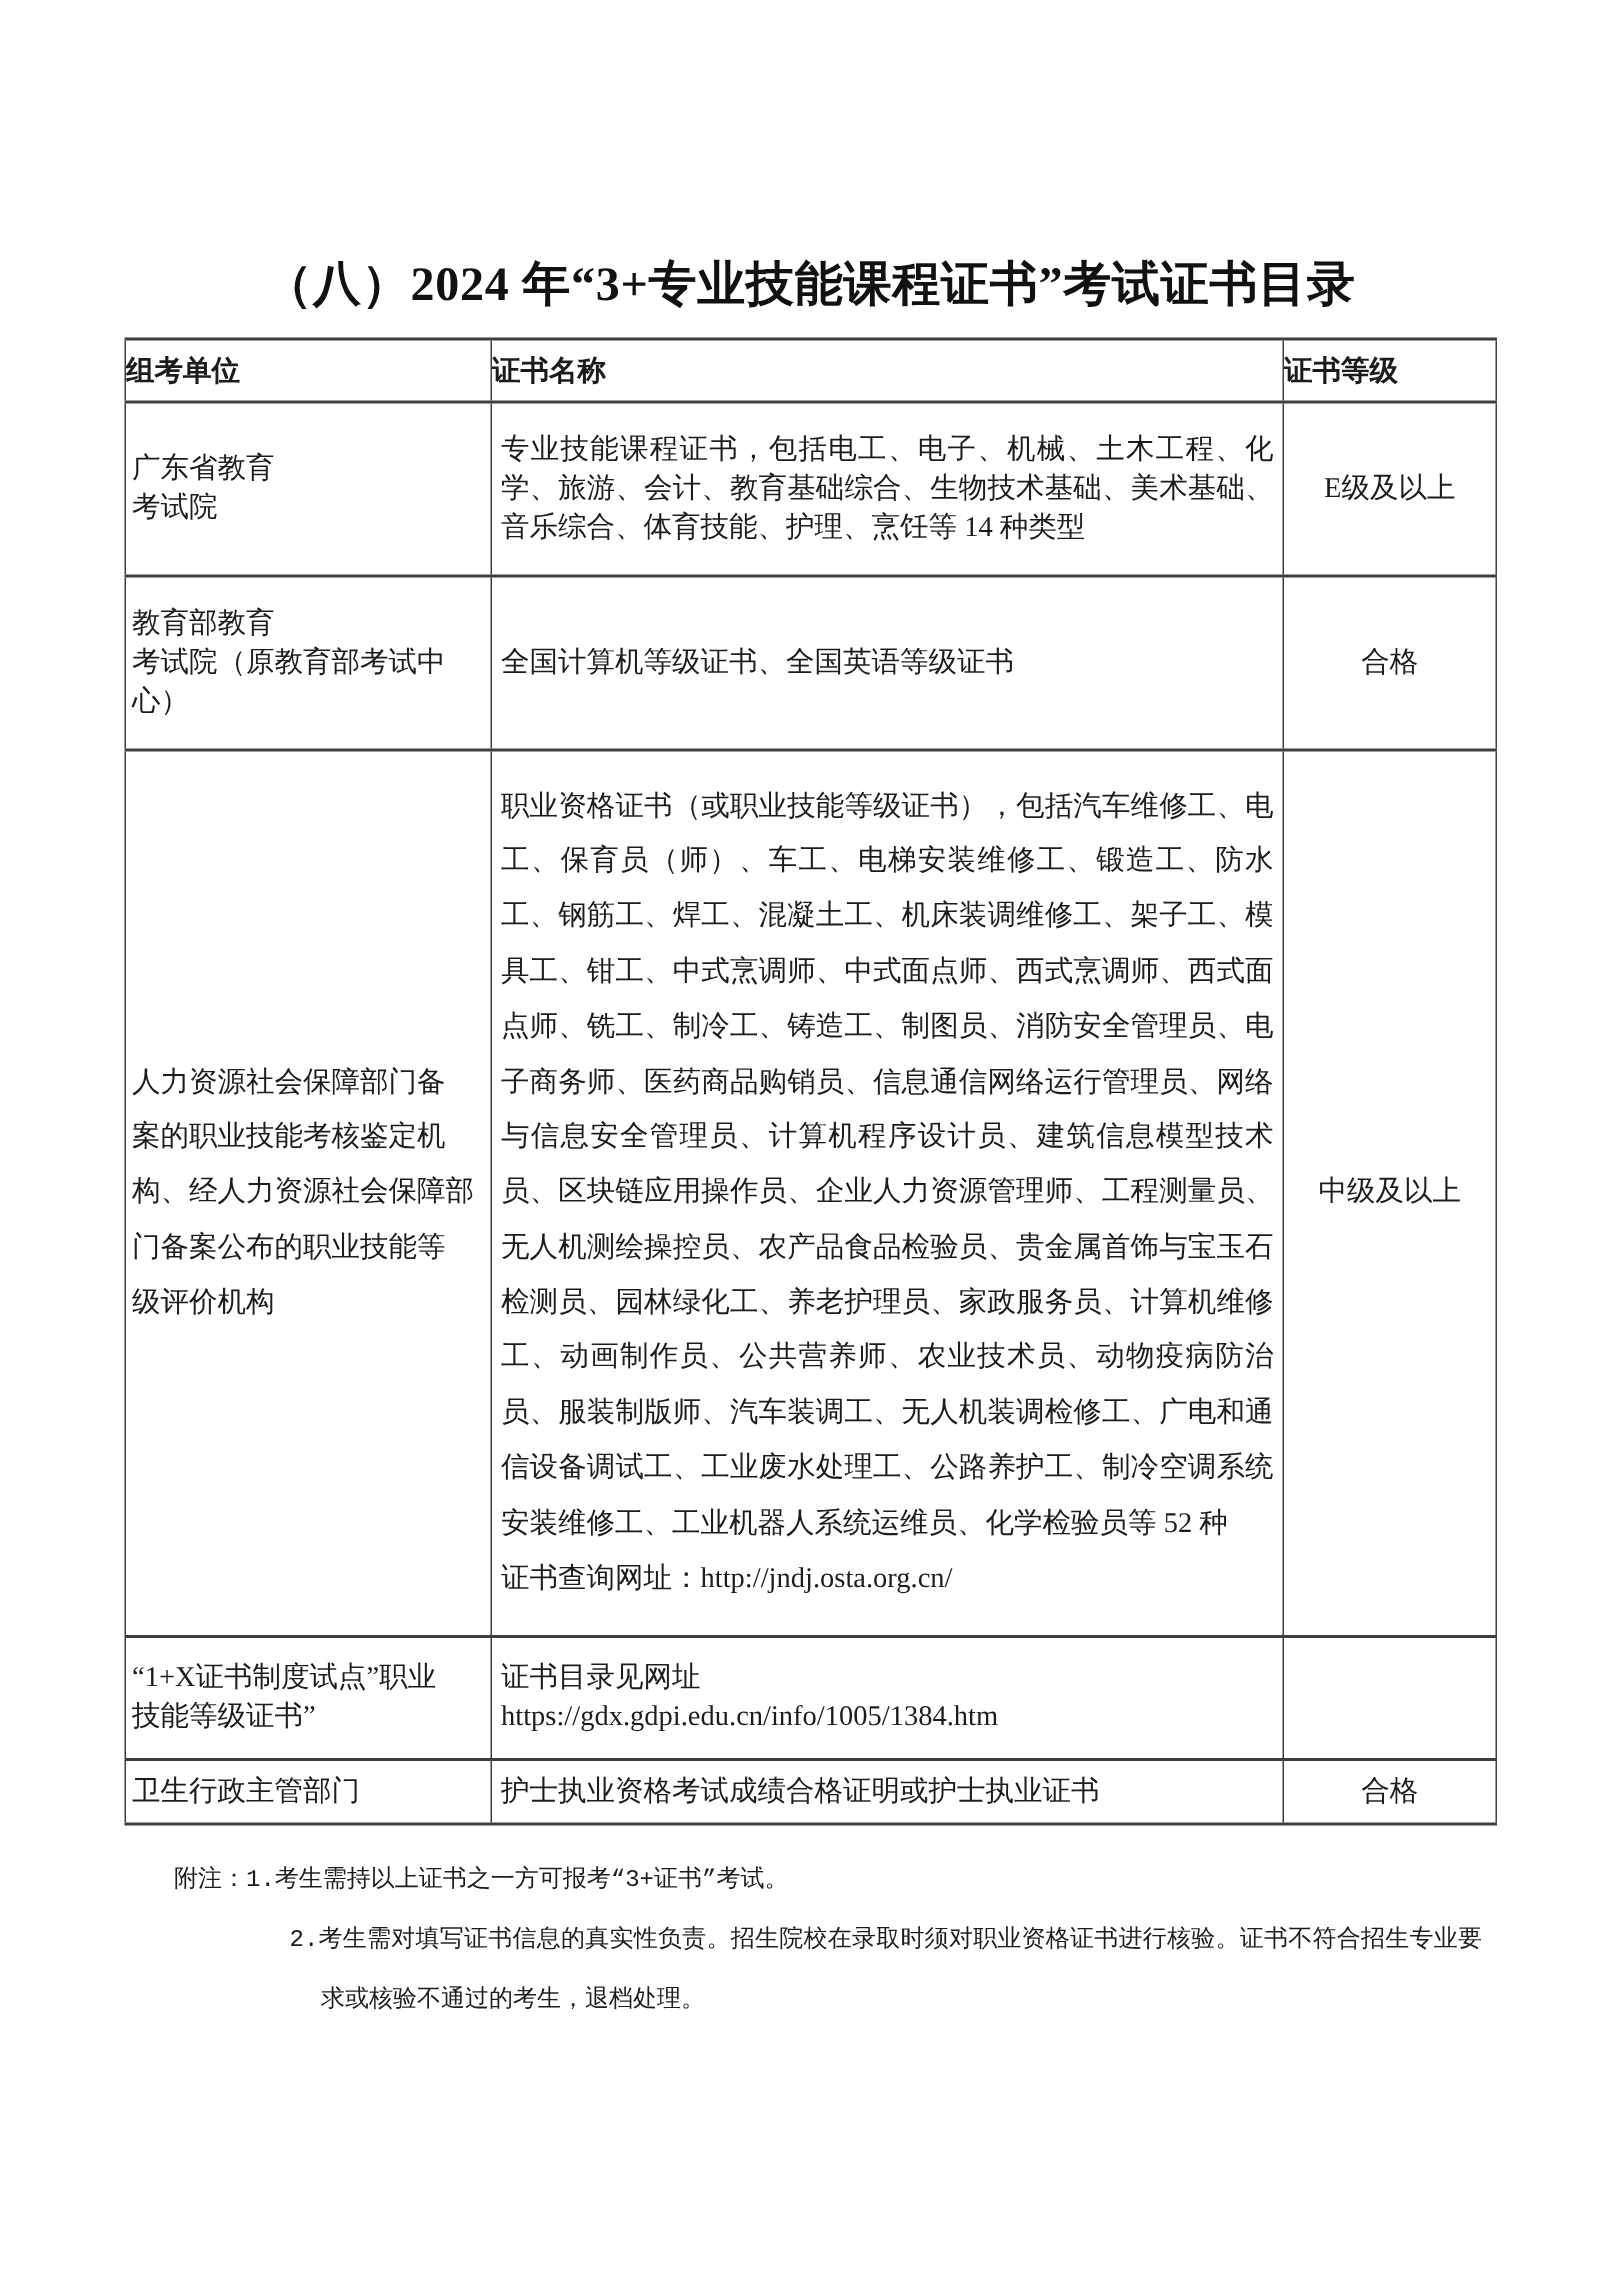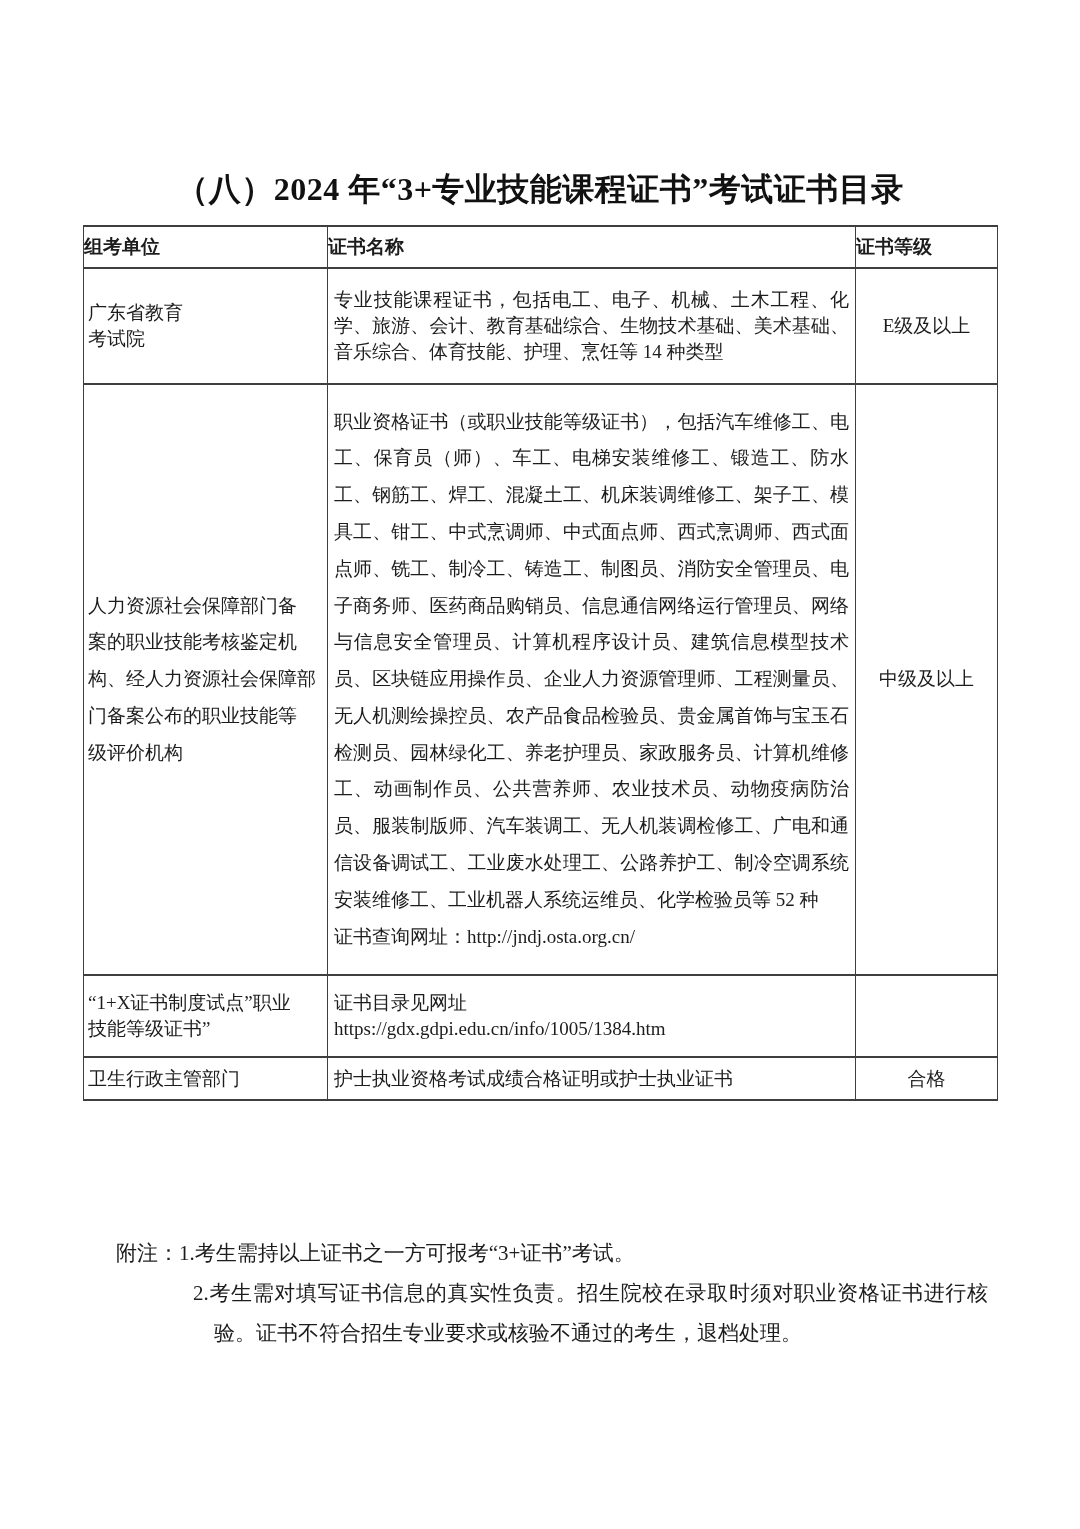--- a/index.html
+++ b/index.html
@@ -72,23 +72,24 @@
     text-align: justify;
     white-space: pre-line;
     padding: 0 6px;
   }
   td.level-cell { text-align: center; }
   .notes {
     position: absolute;
     left: 116px;
     top: 1233px;
     width: 872px;
-    font-size: 21px;
+    font-size: 16px;
     line-height: 40px;
     color: #1c1c1c;
+    font-family: Liberation Mono, monospace;
   }
   .note-first { white-space: nowrap; }
   .note-second {
     padding-left: 98px;
     text-indent: -21px;
     text-align: justify;
   }
 </style>
 </head>
 <body>
@@ -110,20 +111,27 @@
         <th>证书等级</th>
       </tr>
     </thead>
     <tbody>
       <tr class="row-1">
         <td class="unit-cell">广东省教育
 考试院</td>
         <td class="cert-cell">专业技能课程证书，包括电工、电子、机械、土木工程、化学、旅游、会计、教育基础综合、生物技术基础、美术基础、音乐综合、体育技能、护理、烹饪等 14 种类型</td>
         <td class="level-cell">E级及以上</td>
       </tr>
+      <tr class="row-2">
+        <td class="unit-cell">教育部教育
+考试院（原教育部考试中
+心）</td>
+        <td class="cert-cell">全国计算机等级证书、全国英语等级证书</td>
+        <td class="level-cell">合格</td>
+      </tr>
       <tr class="row-3">
         <td class="unit-cell">人力资源社会保障部门备
 案的职业技能考核鉴定机
 构、经人力资源社会保障部
 门备案公布的职业技能等
 级评价机构</td>
         <td class="cert-cell">职业资格证书（或职业技能等级证书），包括汽车维修工、电工、保育员（师）、车工、电梯安装维修工、锻造工、防水工、钢筋工、焊工、混凝土工、机床装调维修工、架子工、模具工、钳工、中式烹调师、中式面点师、西式烹调师、西式面点师、铣工、制冷工、铸造工、制图员、消防安全管理员、电子商务师、医药商品购销员、信息通信网络运行管理员、网络与信息安全管理员、计算机程序设计员、建筑信息模型技术员、区块链应用操作员、企业人力资源管理师、工程测量员、无人机测绘操控员、农产品食品检验员、贵金属首饰与宝玉石检测员、园林绿化工、养老护理员、家政服务员、计算机维修工、动画制作员、公共营养师、农业技术员、动物疫病防治员、服装制版师、汽车装调工、无人机装调检修工、广电和通信设备调试工、工业废水处理工、公路养护工、制冷空调系统安装维修工、工业机器人系统运维员、化学检验员等 52 种
 证书查询网址：http://jndj.osta.org.cn/</td>
         <td class="level-cell">中级及以上</td>
       </tr>

